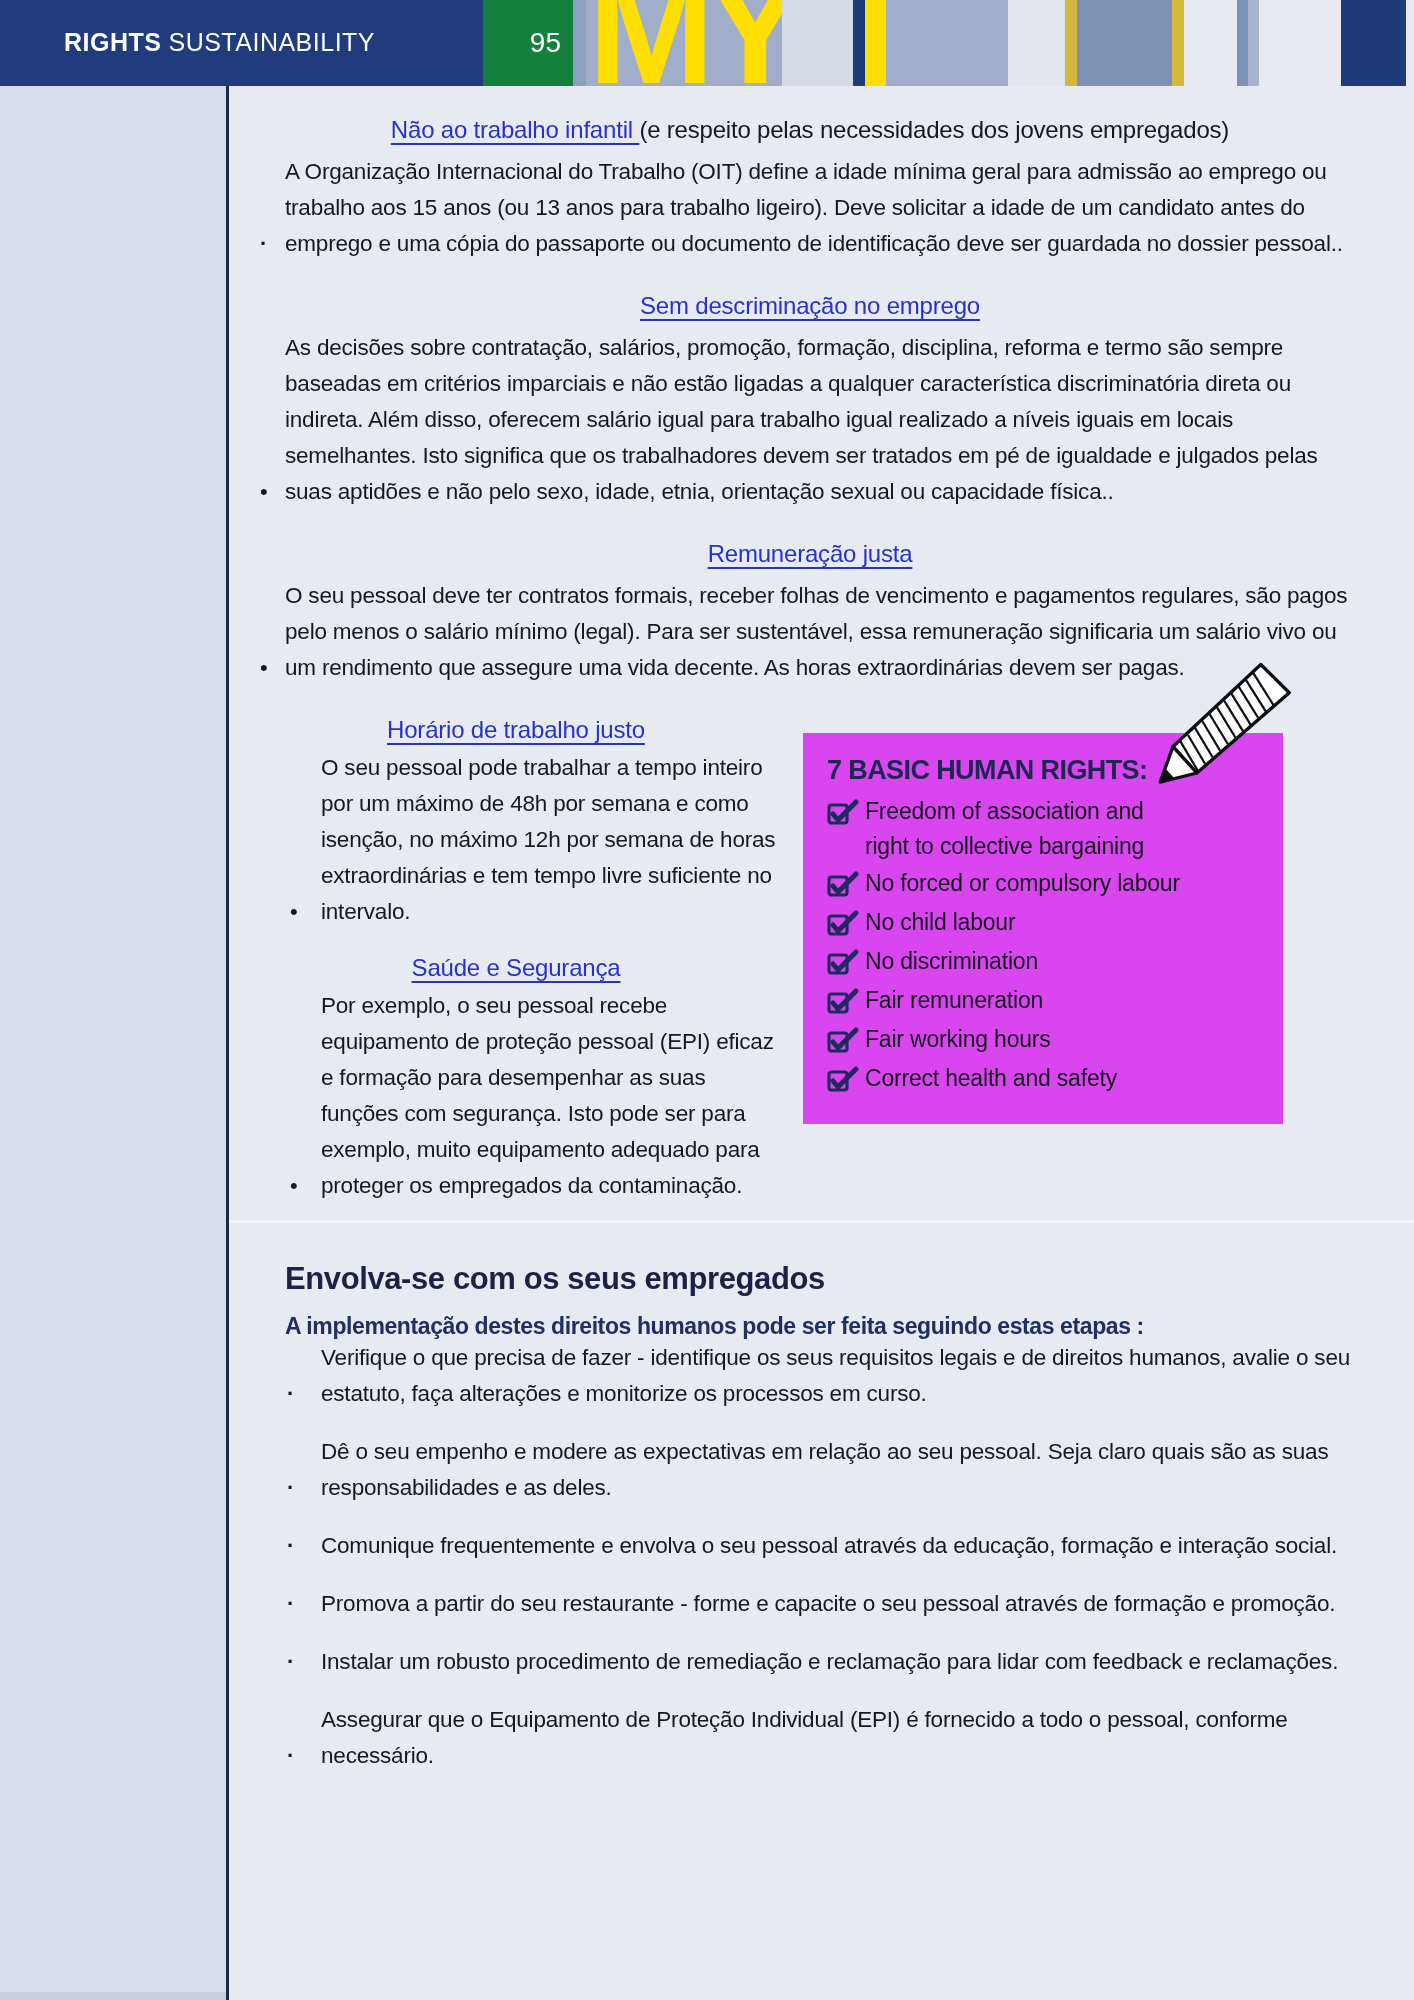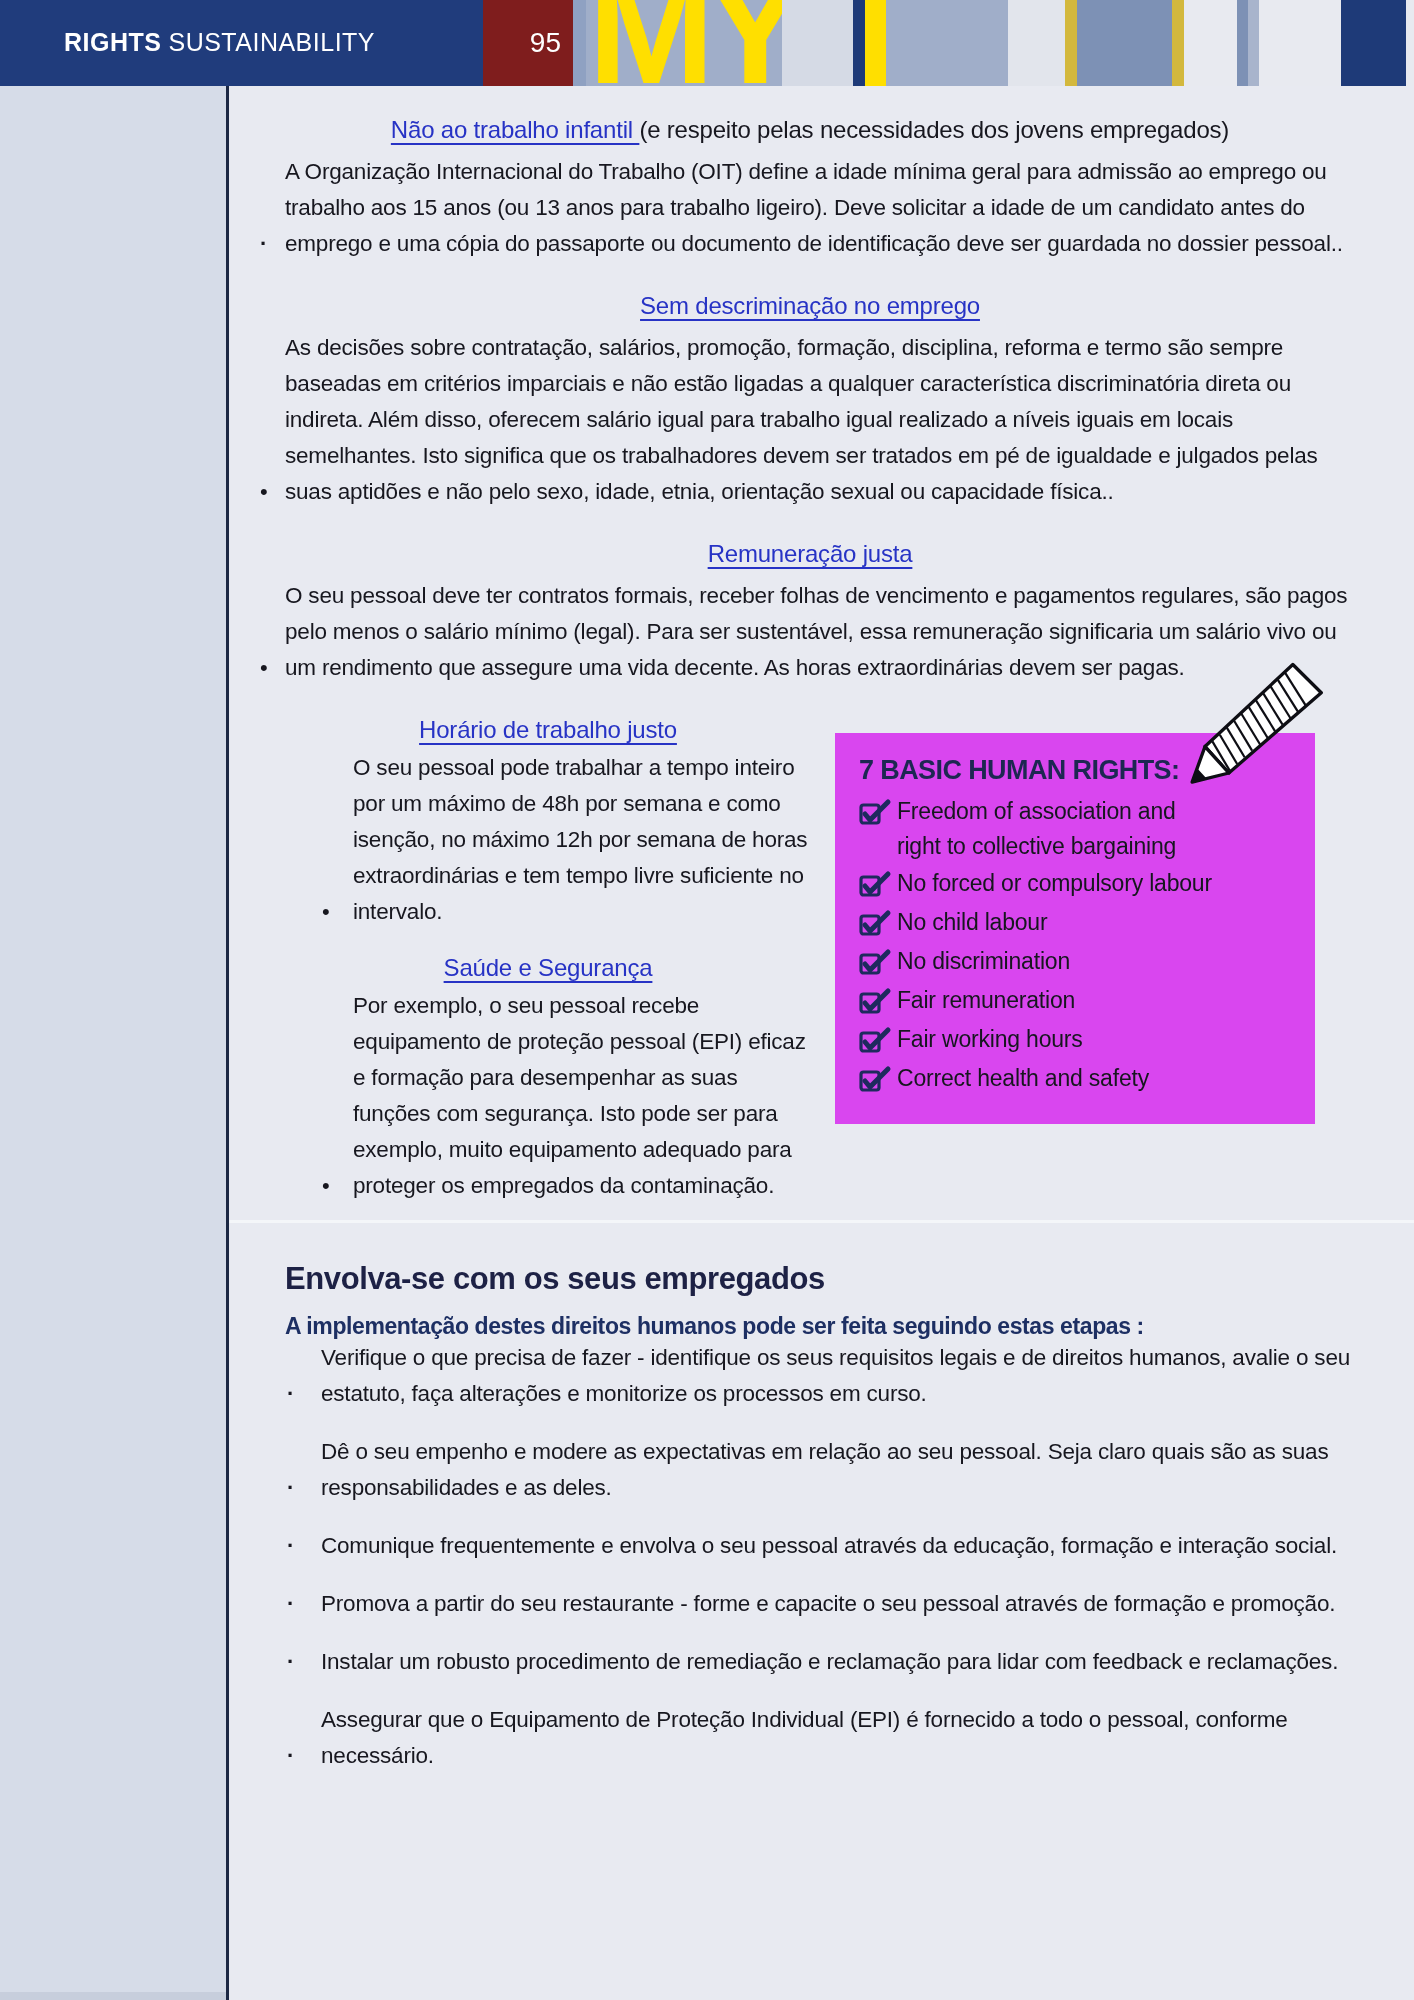--- a/index.html
+++ b/index.html
@@ -10,41 +10,41 @@
     overflow:hidden;
     color:#17171f;
   }
   
   .header { position:relative; height:86px; background:#203c7c; overflow:hidden; }
   .brand { position:absolute; left:64px; top:28px; color:#ffffff; font-size:25px; letter-spacing:.5px; white-space:nowrap; }
   .brand-bold { font-weight:700; }
   .brand-light { font-weight:300; margin-left:7px; }
   .stripes { position:absolute; left:483px; top:0; height:86px; display:flex; }
   .st { height:86px; flex:none; }
-  .pagenum-block { width:90px; background:#7f1d1d; display:flex; align-items:center; justify-content:flex-end; padding-right:12px; color:#fff; font-size:28px; }
+  .pagenum-block { width:90px; background:#15803d; display:flex; align-items:center; justify-content:flex-end; padding-right:12px; color:#fff; font-size:28px; }
   .my-block { width:196px; background:#a0aec9; position:relative; overflow:hidden; }
   .my-text { position:absolute; left:2px; top:-46px; font-size:152px; line-height:1; font-weight:700; letter-spacing:-10px; color:#ffdf00; }
   
   .page { display:flex; height:1914px; position:relative; }
   .sidebar { width:226px; background:#d6dce8; flex:none; position:relative; }
   .sidebar-bottom-strip { position:absolute; bottom:0; left:0; width:100%; height:8px; background:#c7cedc; }
   .vline { width:3px; background:#1c2844; flex:none; }
   .content { flex:1; background:#e8eaf1; position:relative; }
   
   .sec { padding:0 46px 0 23px; }
   .sec-head { font-size:24px; font-weight:400; letter-spacing:-.2px; margin:30px 0 10px;text-align:center; }
   .hl { color:#2733c5; text-decoration:underline; text-underline-offset:5px; cursor:pointer; }
   .hs { color:#17171f; }
   .b-row { display:flex; align-items:flex-end; }
   .dot { flex:none; width:33px; padding-left:8px; font-size:22px; line-height:36px; color:#17171f; }
   .dot-small::before { content:"\00B7"; font-weight:700; }
   .dot-big::before  { content:"\2022"; }
   .b-text { font-size:22.5px; line-height:36px; letter-spacing:-.2px; }
   
-  .twocol { display:flex; padding-left:23px; padding-right:14px; margin-top:14px;margin-left:32px; }
+  .twocol { display:flex; padding-left:23px; padding-right:14px; margin-top:14px; }
   .col-left { width:528px; flex:none; }
   .col-left .sec-head { margin:16px 0 6px; }
   .col-left .b-row { padding-left:38px; }
   .col-left .dot { width:31px; padding-left:0; }
   .col-right { flex:1; position:relative; padding-top:33px; }
   
   .rights-box { position:relative; margin-left:23px; width:480px; background:#d946ef; padding:22px 24px 26px 24px; }
   .rights-title { color:#1d2752; font-size:27px; font-weight:700; letter-spacing:-.6px; margin-bottom:8px; }
   .right-item { display:flex; align-items:flex-start; margin-top:2px; }
   .cb { flex:none; width:38px; padding-top:6px; }

